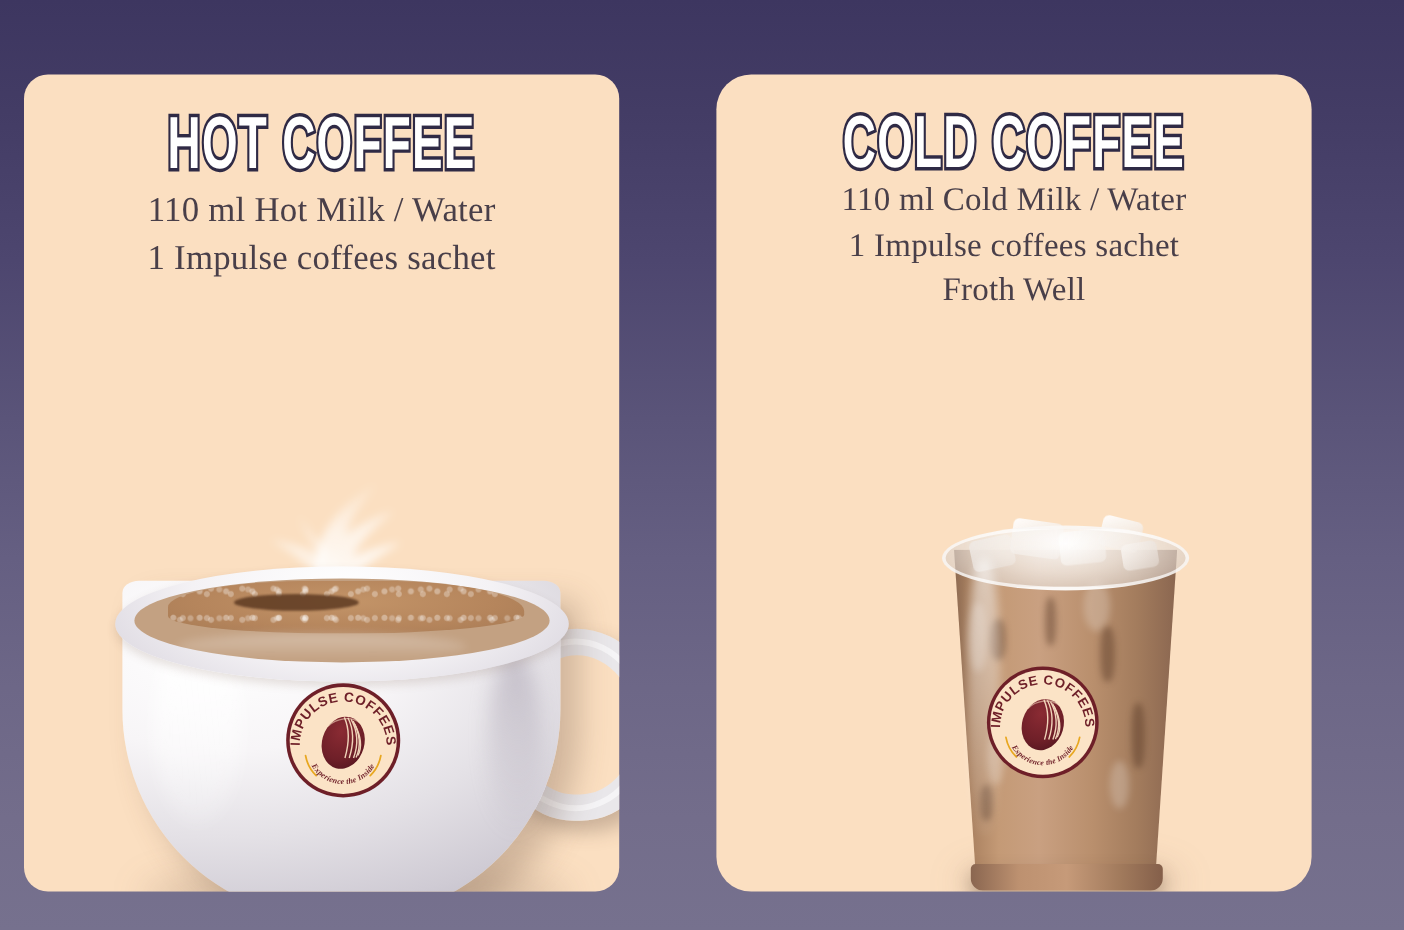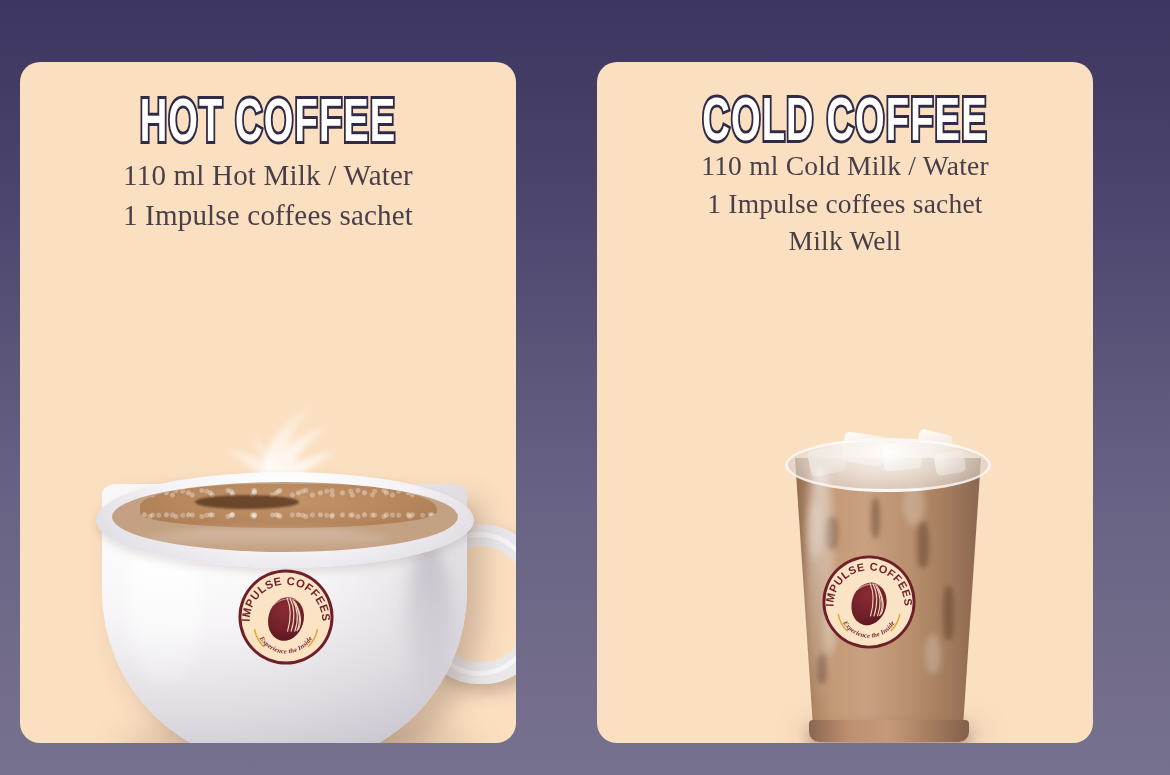--- a/index.html
+++ b/index.html
@@ -33,21 +33,21 @@
   .card {
     position: absolute;
     top: 62px;
     width: 496px;
     height: 681px;
     background: #fbdfc1;
     border-radius: 20px;
     overflow: hidden;
   }
   .card-left  { left: 20px; }
-  .card-right { left: 597px; }
+  .card-right { left: 597px; border-radius: 29px; }
 
   
   .card-head {
     position: absolute;
     top: 0;
     left: 0;
     right: 0;
     padding-top: 26px;
     text-align: center;
   }
@@ -404,21 +404,21 @@
     </div>
   </div>
 
   <div class="card card-right right">
 
     <div class="card-head">
       <span class="card-title">COLD COFFEE</span>
       <div class="card-lines">
         <span class="ln">110 ml Cold Milk / Water</span>
         <span class="ln">1 Impulse coffees sachet</span>
-        <span class="ln">Milk Well</span>
+        <span class="ln">Froth Well</span>
       </div>
     </div>
 
     <div class="cold-wrap">
 
       <div class="shadow-ellipse" style="left:40px; top:288px; width:186px; height:34px;"></div>
 
       <div class="cold-cup">
         <span class="ice-streak" style="left:12px;  top:44px;  width:16px; height:58px;"></span>
         <span class="ice-streak" style="left:108px; top:26px;  width:22px; height:42px;"></span>

